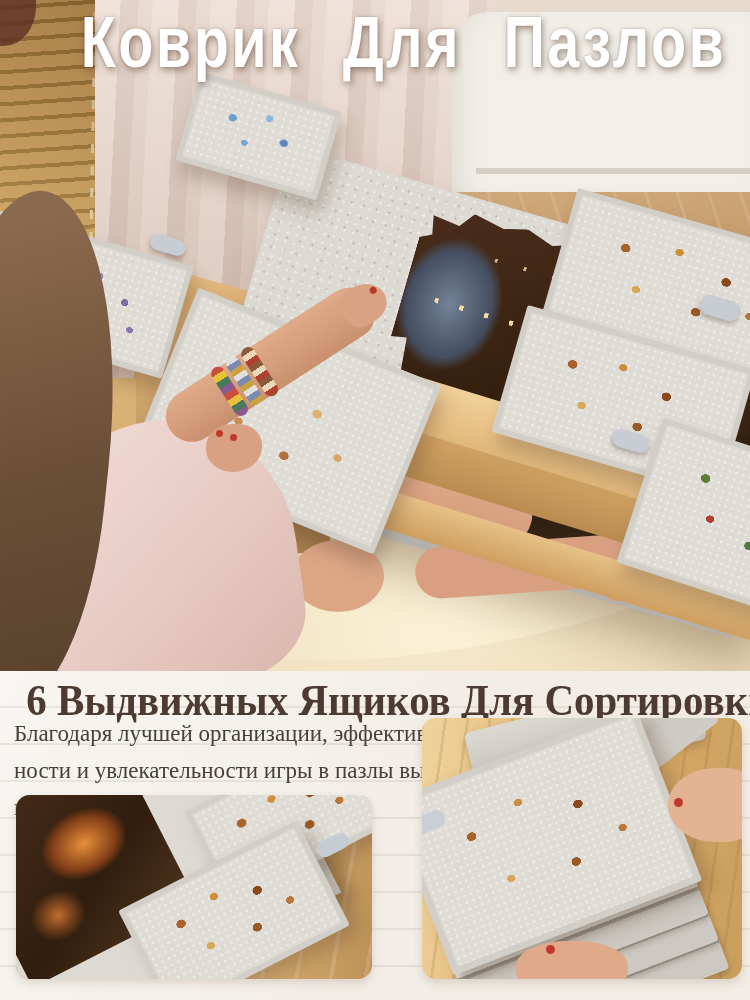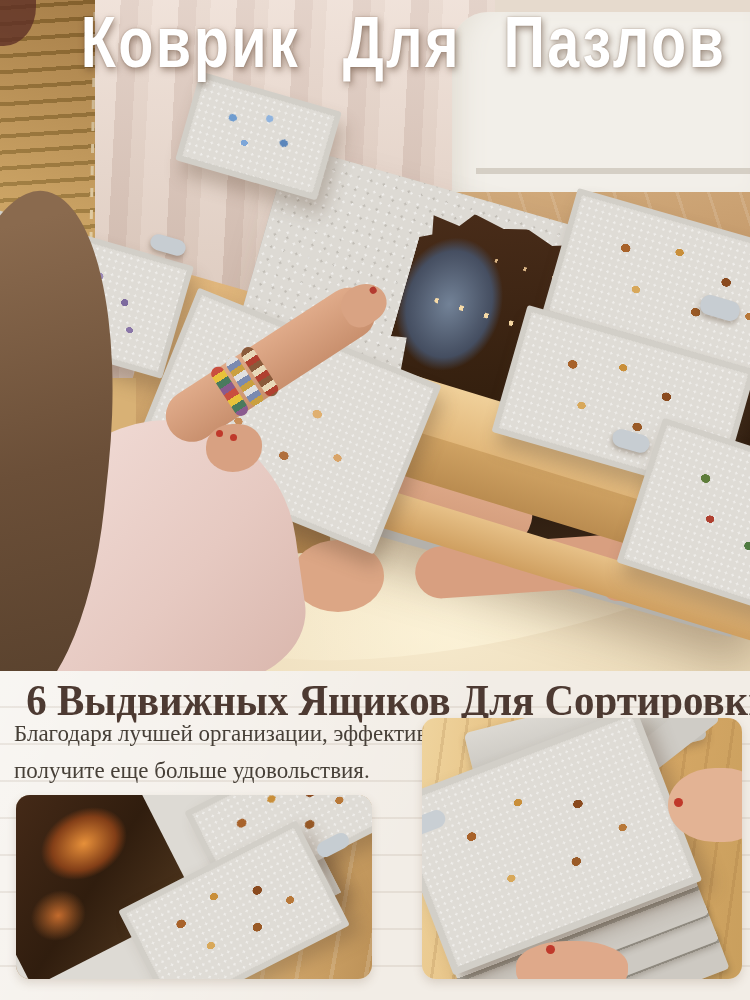--- a/index.html
+++ b/index.html
@@ -282,20 +282,21 @@
 
     <div class="hero-title">
       <span>Коврик Для Пазлов</span>
     </div>
   </div>
 
   <div class="info">
     <div class="info-heading">6 Выдвижных Ящиков Для Сортировки</div>
     <div class="info-para">
       <div>Благодаря лучшей организации, эффектив</div>
+      <div>ности и увлекательности игры в пазлы вы</div>
       <div>получите еще больше удовольствия.</div>
     </div>
 
     <div class="photo photo-left">
       <div class="pl-wood"></div>
       <div class="pl-board">
         <div class="pl-puzzle"></div>
       </div>
       <div class="tray pl-tray1">
           <div class="felt p-brown"></div>

